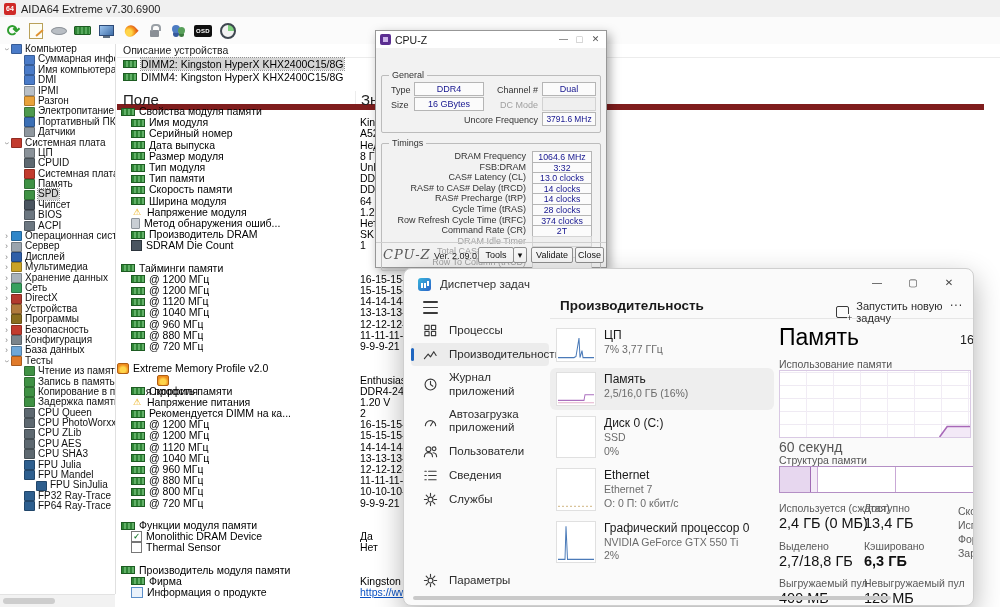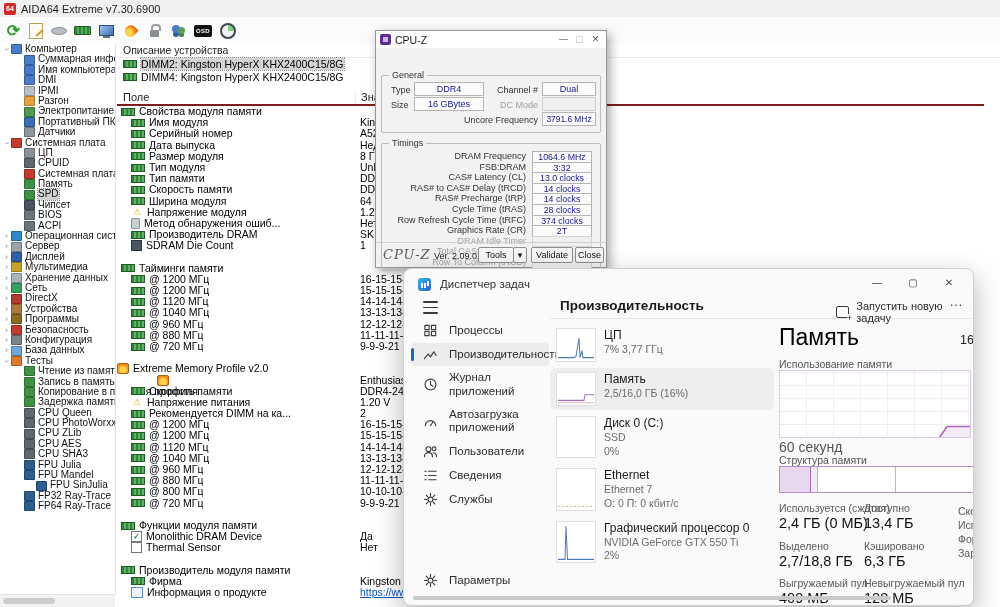--- a/index.html
+++ b/index.html
@@ -51,21 +51,21 @@
   .tree-hscroll{position:absolute;left:0;bottom:0;width:115px;height:12px;background:#f2f2f2;border-top:1px solid #e3e3e3;}
   .tree-hscroll .thumb{position:absolute;left:3px;top:3px;width:52px;height:6px;background:#cdcdcd;border-radius:3px;}
   
   .aida-main{position:absolute;top:44px;left:117px;right:0;bottom:0;background:#fff;overflow:hidden;}
   .dev-header{position:absolute;top:0;left:0;right:0;height:13px;font-size:10.5px;color:#222;
               padding-left:6px;border-bottom:1px solid #ececec;}
   .dimm-row{height:12.6px;display:flex;align-items:center;padding-left:6px;font-size:10.5px;white-space:nowrap;}
   .dimm-row .dsel{background:#d5d5d5;outline:1px dotted #909090;}
   .icon-ram{display:inline-block;width:12px;height:6px;background:repeating-linear-gradient(90deg,#2f8536 0 2px,#62b068 2px 4px);
             border:1px solid #1d5c22;margin-right:4px;flex:0 0 12px;}
-  .cols-header{position:absolute;top:47px;left:0;right:16px;height:13px;font-size:11px;color:#222;border-bottom:2px solid #7f1d1d;}
+  .cols-header{position:absolute;top:47px;left:0;right:16px;height:13px;font-size:15px;color:#222;border-bottom:6px solid #7f1d1d;}
   .cols-header .c1{position:absolute;left:6px;top:0;}
   .cols-header .c2{position:absolute;left:238px;top:0;border-left:1px solid #ececec;padding-left:5px;height:13px;}
   .trows{position:absolute;top:62px;left:0;right:0;}
   .trow{position:relative;height:11.2px;line-height:11.2px;font-size:10.5px;color:#000;white-space:nowrap;}
   .trow .fld{position:absolute;left:0;display:flex;align-items:center;max-width:232px;overflow:hidden;}
   .trow .val{position:absolute;left:243px;right:0;overflow:hidden;}
   .trow .val.link{color:#0a52c4;text-decoration:underline;}
   .ri{display:inline-block;margin-right:4px;flex:0 0 auto;}
   .ri-ram{width:12px;height:6px;background:repeating-linear-gradient(90deg,#2f8536 0 2px,#62b068 2px 4px);border:1px solid #1d5c22;}
   .ri-warn{color:#e8a800;font-size:9px;width:12px;text-align:center;}
@@ -761,21 +761,21 @@
           </div>
           <div class="cz-trow" style="top: 53px;">
             <span class="lbl">Cycle Time (tRAS)</span>
             <span class="box">28 clocks</span>
           </div>
           <div class="cz-trow" style="top: 63.6px;">
             <span class="lbl">Row Refresh Cycle Time (tRFC)</span>
             <span class="box">374 clocks</span>
           </div>
           <div class="cz-trow" style="top: 74.2px;">
-            <span class="lbl">Graphics Rate (CR)</span>
+            <span class="lbl">Command Rate (CR)</span>
             <span class="box">2T</span>
           </div>
           <div class="cz-trow dis" style="top: 84.8px;">
             <span class="lbl">DRAM Idle Timer</span>
             <span class="box"></span>
           </div>
           <div class="cz-trow dis" style="top: 95.4px;">
             <span class="lbl">Total CAS# (tRDRAM)</span>
             <span class="box"></span>
           </div>
@@ -947,21 +947,21 @@
         <span class="div1"></span>
       </div>
       <div id="mem-stats">
           <div class="mstat-label" style="left: 3px; top: 178px;">Используется (сжатая)</div>
           <div class="mstat-value" style="left: 3px; top: 191px;">2,4 ГБ (0 МБ)</div>
           <div class="mstat-label" style="left: 88px; top: 178px;">Доступно</div>
           <div class="mstat-value" style="left: 88px; top: 191px;">13,4 ГБ</div>
           <div class="mstat-label" style="left: 3px; top: 216px;">Выделено</div>
           <div class="mstat-value" style="left: 3px; top: 229px;">2,7/18,8 ГБ</div>
           <div class="mstat-label" style="left: 88px; top: 216px;">Кэшировано</div>
-          <div class="mstat-value" style="left: 88px; top: 229px;">6,3 ГБ</div>
+          <div class="mstat-value" style="left: 88px; top: 229px; font-weight: bold;">6,3 ГБ</div>
           <div class="mstat-label" style="left: 3px; top: 253px;">Выгружаемый пул</div>
           <div class="mstat-value" style="left: 3px; top: 266px;">409 МБ</div>
           <div class="mstat-label" style="left: 88px; top: 253px;">Невыгружаемый пул</div>
           <div class="mstat-value" style="left: 88px; top: 266px;">128 МБ</div>
         </div>
       <div id="mem-side">
           <div class="mside" style="top: 181px;">Скорость:</div>
           <div class="mside" style="top: 195px;">Использовано гнезд:</div>
           <div class="mside" style="top: 209px;">Форм-фактор:</div>
           <div class="mside" style="top: 223px;">Зарезервировано аппаратно:</div>

